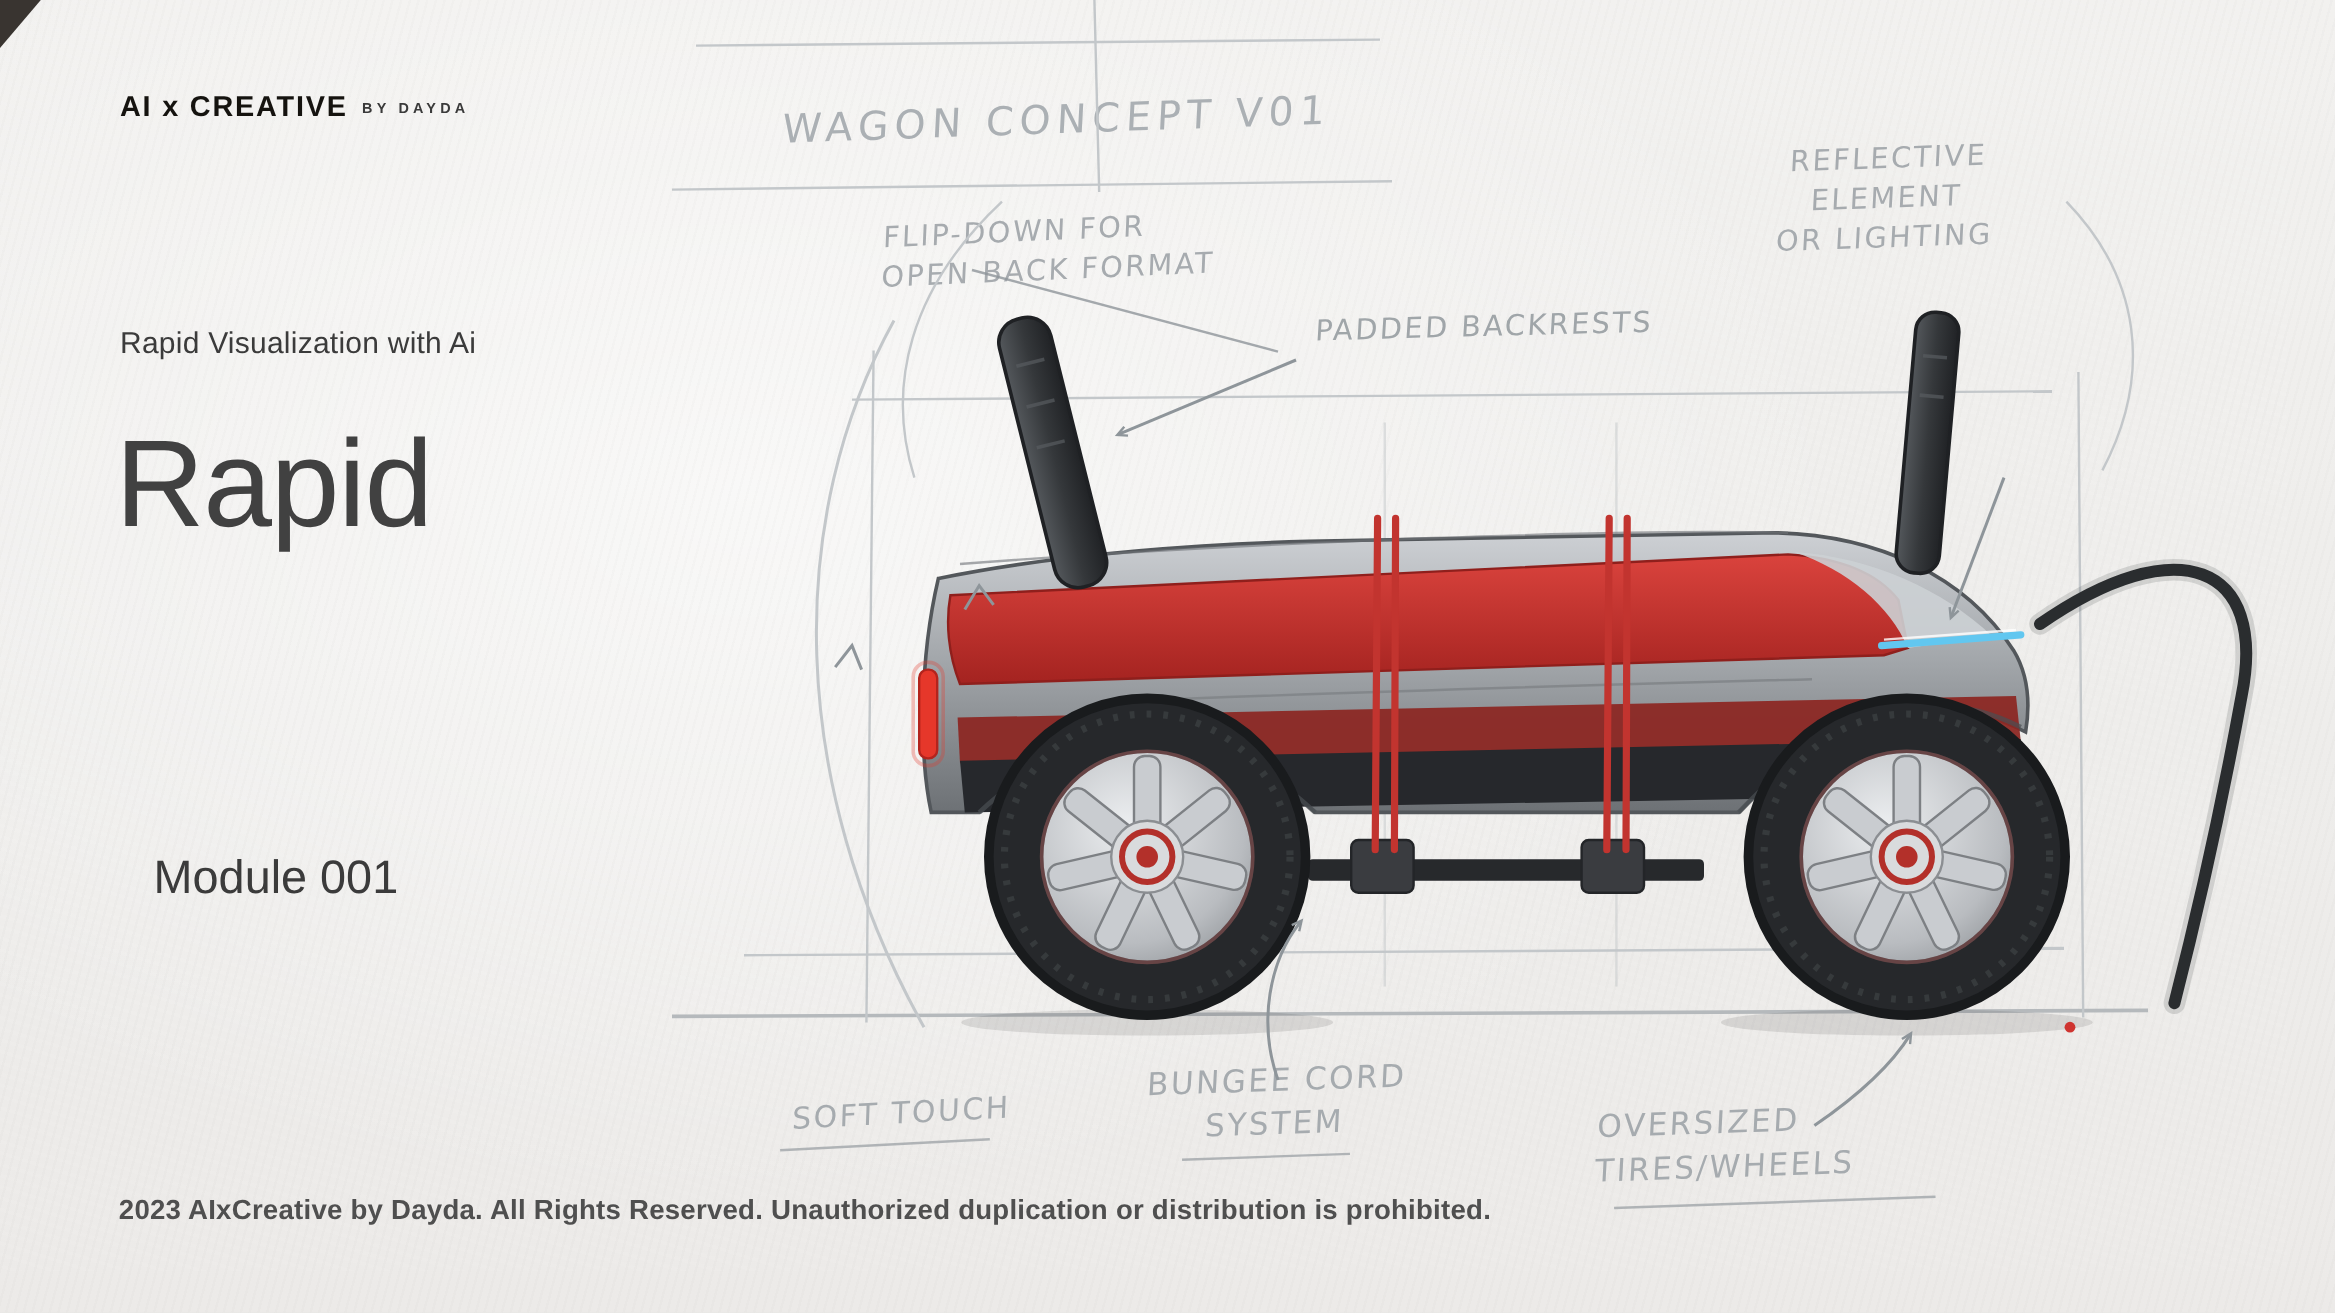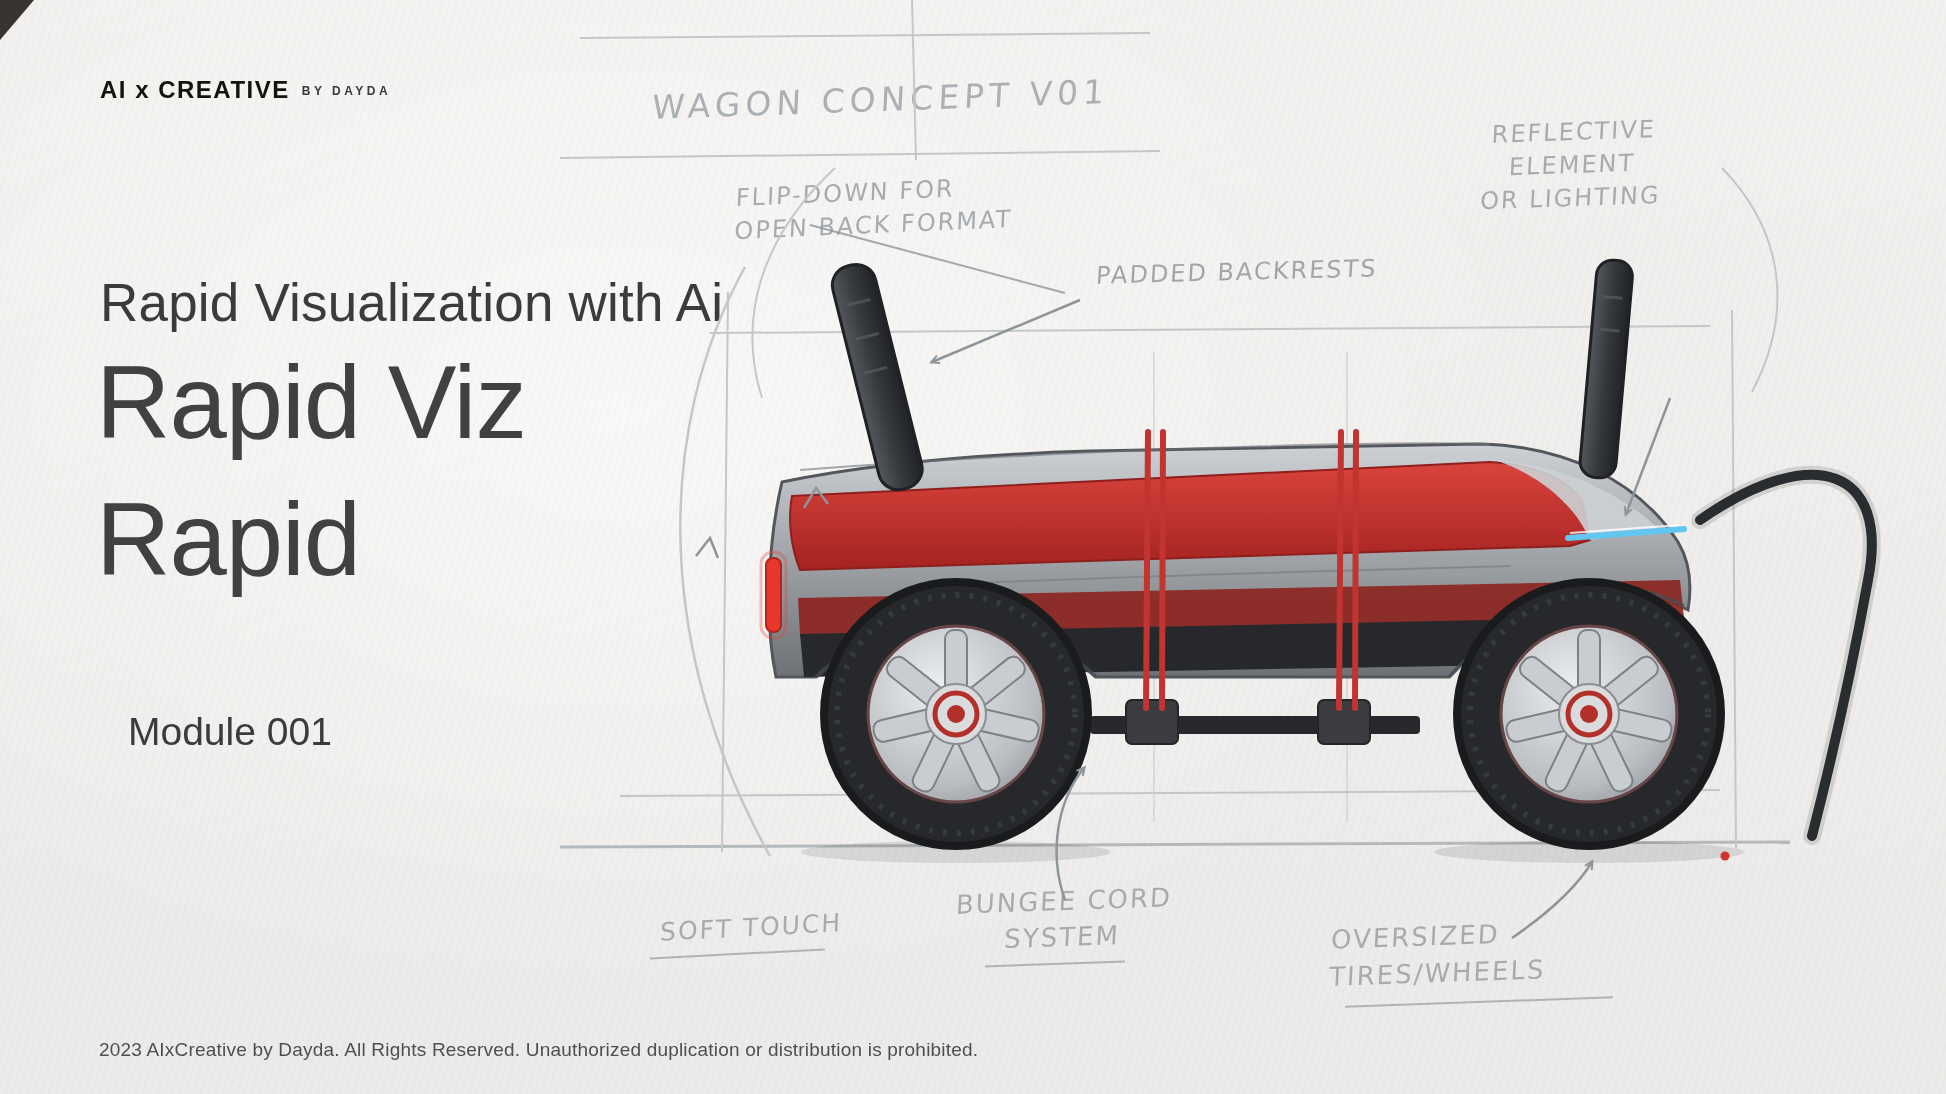--- a/index.html
+++ b/index.html
@@ -23,24 +23,24 @@
   .corner-fold{
     position:absolute;left:0;top:0;width:0;height:0;
     border-top:40px solid #29241f;
     border-right:34px solid transparent;
     filter:none;opacity:.92;
   }
   
   .logo{position:absolute;left:100px;top:76px;white-space:nowrap;}
   .logo .brand{font-size:24px;font-weight:800;letter-spacing:1.5px;color:#15130f;}
   .logo .byline{font-size:12px;font-weight:600;letter-spacing:3.5px;color:#3a3a3a;margin-left:12px;vertical-align:3px;}
-  .kicker{position:absolute;left:100px;top:272px;font-size:53px;font-weight:400;color:#3b3b3b;letter-spacing:.2px;}
+  .kicker{position:absolute;left:100px;top:272px;font-size:25px;font-weight:400;color:#3b3b3b;letter-spacing:.2px;}
   .title{position:absolute;left:96px;top:334px;font-size:103px;line-height:137px;font-weight:400;color:#414141;letter-spacing:-1px;}
   .module{position:absolute;left:100px;top:710px;font-size:39px;font-weight:400;color:#3b3b3b;margin-left:28px;}
-  .footer{position:absolute;left:99px;top:995px;font-size:19px;font-weight:400;color:#4f4f4f;letter-spacing:.2px;margin-top:44px;}
+  .footer{position:absolute;left:99px;top:995px;font-size:23px;font-weight:700;color:#4f4f4f;letter-spacing:.2px;}
   
   .annotation{
     position:absolute;
     font-family:"DejaVu Sans",sans-serif;
     color:#a4a9ad;
     white-space:pre-line;
     letter-spacing:2px;
     font-weight:400;
     opacity:.96;
   }
@@ -64,21 +64,20 @@
   <div class="texture"></div>
   <div class="corner-fold"></div>
 
   <div class="logo">
     <span class="brand">AI x CREATIVE</span><span class="byline">BY DAYDA</span>
   </div>
 
   <div class="kicker">Rapid Visualization with Ai</div>
 
   <div class="title">
-    <div>Rapid Viz</div>
     <div>Rapid</div>
   </div>
 
   <div class="module">Module 001</div>
 
   <div class="footer">2023 AIxCreative by Dayda. All Rights Reserved. Unauthorized duplication or distribution is prohibited.</div>
 
   <div class="annotation ann-title">WAGON CONCEPT V01</div>
   <div class="annotation ann-flip">FLIP-DOWN FOR
 OPEN BACK FORMAT</div>

